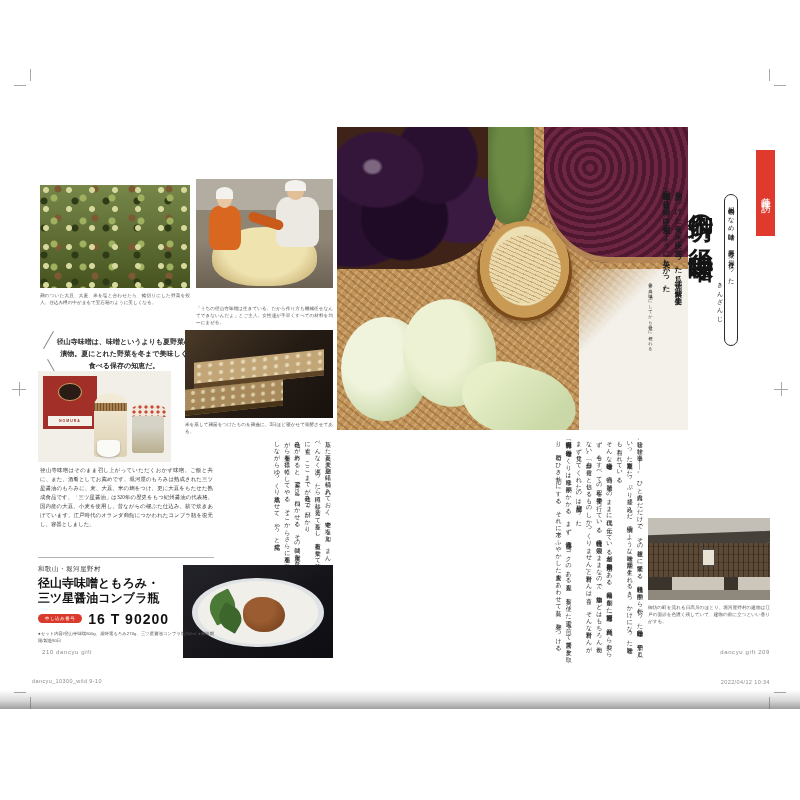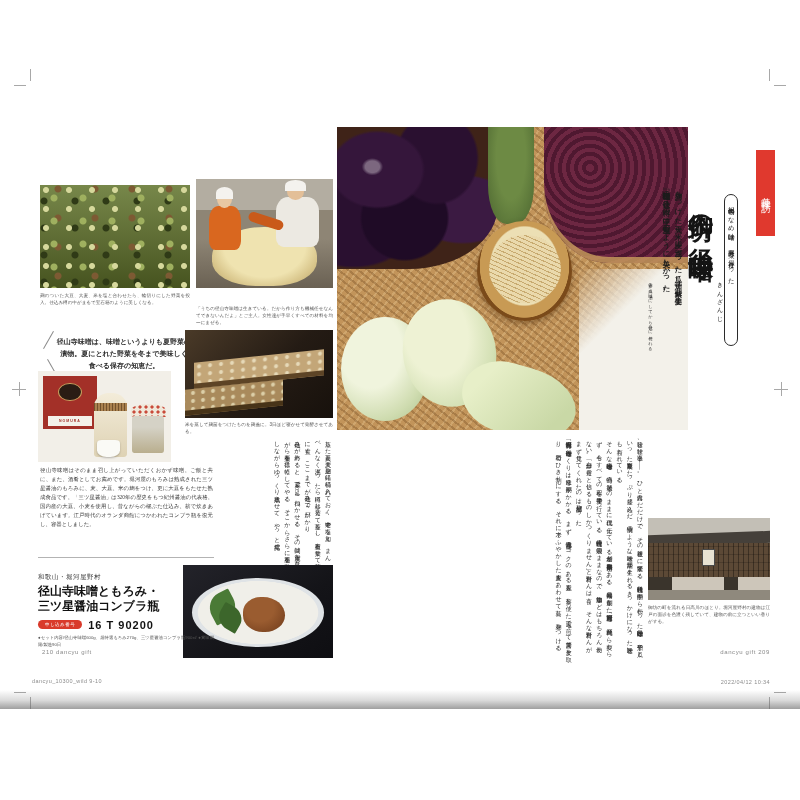--- a/index.html
+++ b/index.html
@@ -54,28 +54,28 @@
 
   
   .pq { position:absolute; left:46px; top:328px; width:156px; height:52px;
         display:flex; align-items:center; justify-content:center; }
   .pq-text { font-size:7px; line-height:1.75; text-align:center; color:#2d2d2d;
              white-space:pre-line; font-weight:700; }
   .tick { position:absolute; width:1px; height:20px; background:#8a8a8a; }
 
   
   .product { position:absolute; left:38px; top:557px; width:176px; height:86px;
-             border-top:1px solid #b3b3b3; padding-top:15px; }
+             border-top:1px solid #b3b3b3; padding-top:7px; }
   .prod-region { font-size:6.5px; color:#333; letter-spacing:0.5px; }
   .prod-name { font-size:12px; font-weight:700; line-height:1.28; color:#111;
                white-space:pre-line; margin-top:2px; }
   .prod-row { display:flex; align-items:center; margin-top:4px; }
   .badge { background:#d93a2b; color:#fff; font-size:4.5px; padding:2px 7px;
            border-radius:6px; margin-right:6px; letter-spacing:0.5px; }
-  .prod-num { font-size:11px; font-weight:700; letter-spacing:1px; color:#111; }
+  .prod-num { font-size:14px; font-weight:700; letter-spacing:1px; color:#111; }
   .prod-details { margin-top:4px; font-size:4.3px; line-height:1.6; color:#555; text-align:justify; }
 
   
   .photo { position:absolute; overflow:hidden; }
   .ph-beans { left:40px; top:185px; width:150px; height:103px;
     background-color:#5d6b33;
     background-image:
       radial-gradient(circle at 6px 5px,  #d6d89c 0 2.5px, transparent 3.5px),
       radial-gradient(circle at 14px 13px,#9fb05f 0 3px,   transparent 4px),
       radial-gradient(circle at 4px 16px, #2f3a16 0 3px,   transparent 4px),

